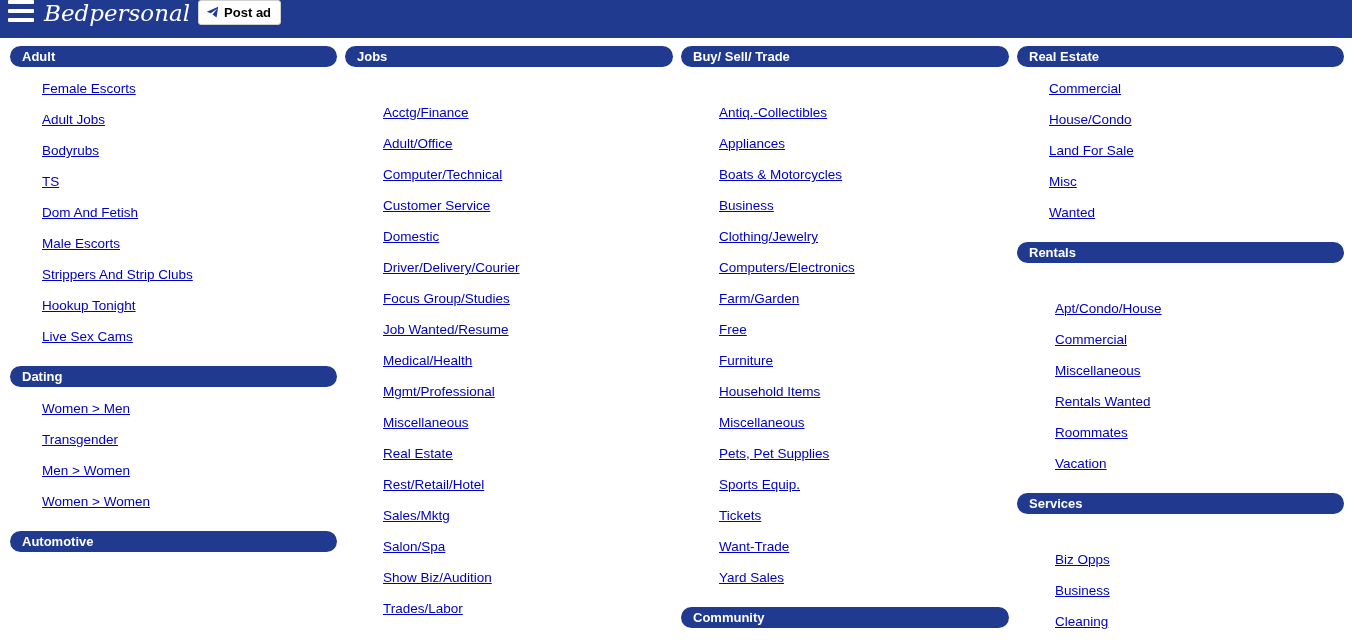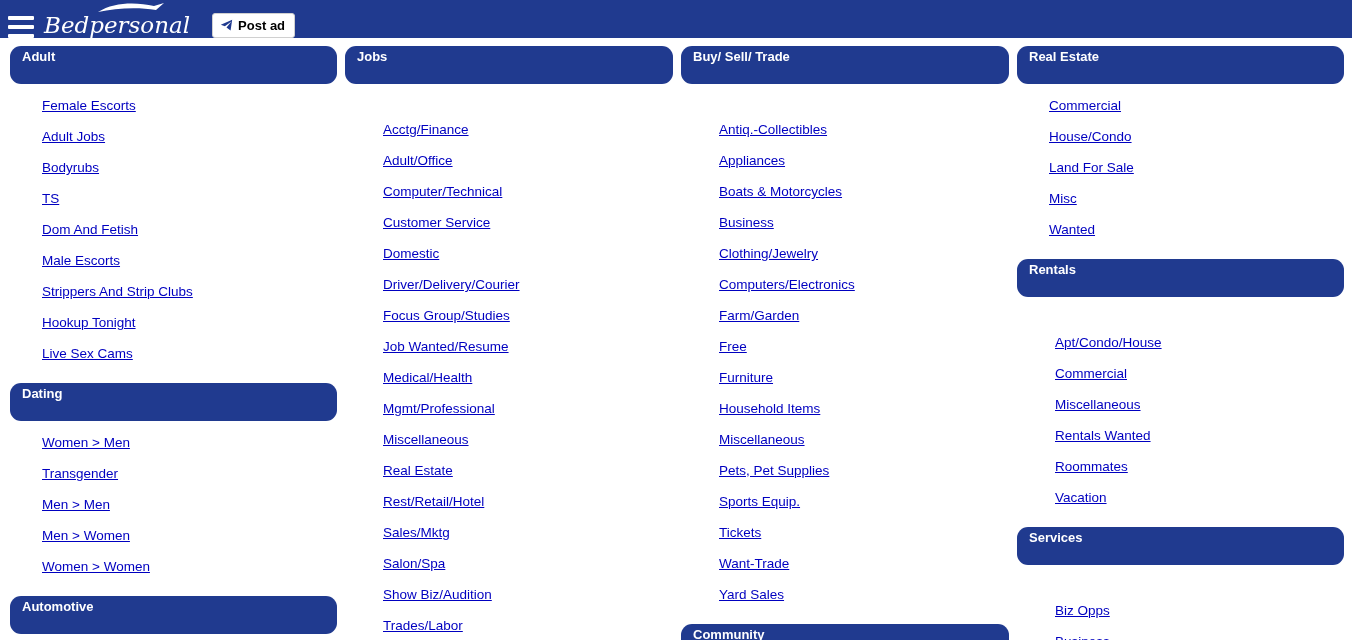--- a/index.html
+++ b/index.html
@@ -13,21 +13,21 @@
     font-family: "Liberation Sans", sans-serif;
   }
 
   
   .header {
     position: relative;
     height: 38px;
     background: #1f3a8a;
     background: #203a8f;
     display: flex;
-    align-items: flex-end;
+    align-items: flex-start;
     padding: 0 8px;
   }
   .hamburger {
     width: 26px;
     height: 22px;
     display: flex;
     flex-direction: column;
     justify-content: space-between;
     margin-right: 10px;
     cursor: pointer;
@@ -50,21 +50,20 @@
   }
   .brand .swoosh {
     position: absolute;
     left: 52px;
     top: -12px;
     width: 70px;
     height: 16px;
     pointer-events: none;
   }
   .post-ad {
-    margin-left: 14px;
     background: #ffffff;
     color: #000000;
     border: 1px solid #d0d0d0;
     border-radius: 3px;
     font-size: 13px;
     font-weight: bold;
     padding: 4px 9px 4px 7px;
     display: flex;
     align-items: center;
     gap: 5px;
@@ -89,21 +88,21 @@
   .col.wide { width: 328px; flex: 0 0 328px; }
 
   .cat-header {
     background: #203a8f;
     color: #ffffff;
     font-size: 13px;
     font-weight: bold;
     border-radius: 11px;
     padding: 3px 0 3px 12px;
     margin: 0 0 6px 0;
-    height: 38px;
+    height: 21px;
     line-height: 15px;
   }
   .cat-header.spaced { margin-top: 14px; }
 
   ul.links {
     list-style: none;
     margin: 0 0 0 0;
     padding: 0 0 0 32px;
   }
   ul.links li { margin: 0; padding: 0; }
@@ -156,21 +155,20 @@
       <li><a>Male Escorts</a></li>
       <li><a>Strippers And Strip Clubs</a></li>
       <li><a>Hookup Tonight</a></li>
       <li><a>Live Sex Cams</a></li>
     </ul>
 
     <div class="cat-header spaced">Dating</div>
     <ul class="links">
       <li><a>Women &gt; Men</a></li>
       <li><a>Transgender</a></li>
-      <li><a>Men &gt; Men</a></li>
       <li><a>Men &gt; Women</a></li>
       <li><a>Women &gt; Women</a></li>
     </ul>
 
     <div class="cat-header spaced">Automotive</div>
   </div>
 
   <div class="col wide">
     <div class="cat-header">Jobs</div>
     <ul class="links indent-2">

